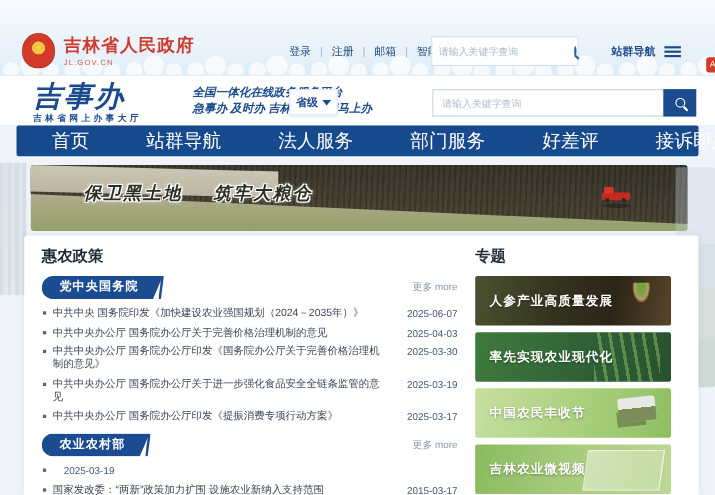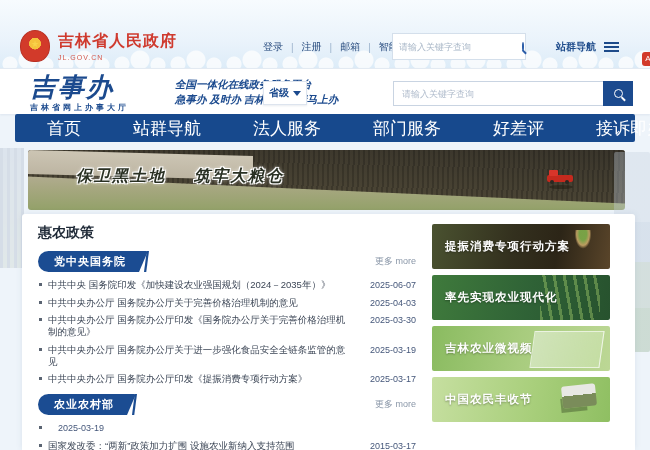--- a/index.html
+++ b/index.html
@@ -245,27 +245,28 @@
       <div class="news-row">
         <span class="bullet"></span>
         <span class="news-title">国家发改委：“两新”政策加力扩围 设施农业新纳入支持范围</span>
         <span class="news-date">2015-03-17</span>
       </div>
 
     </div>
   </div>
 
   <div class="right-col">
+    <div class="col-title">专题</div>
     <div class="card card-1">
-      <span class="lbl">提振消费专项行动方案</span>
+      <span class="lbl">人参产业高质量发展</span>
     </div>
     <div class="card card-2">
       <span class="lbl">率先实现农业现代化</span>
     </div>
+    <div class="card card-4">
+      <span class="lbl">中国农民丰收节</span>
+    </div>
     <div class="card card-3">
       <span class="lbl">吉林农业微视频</span>
     </div>
-    <div class="card card-4">
-      <span class="lbl">中国农民丰收节</span>
-    </div>
   </div>
 
 </div>
 
 </body></html>

